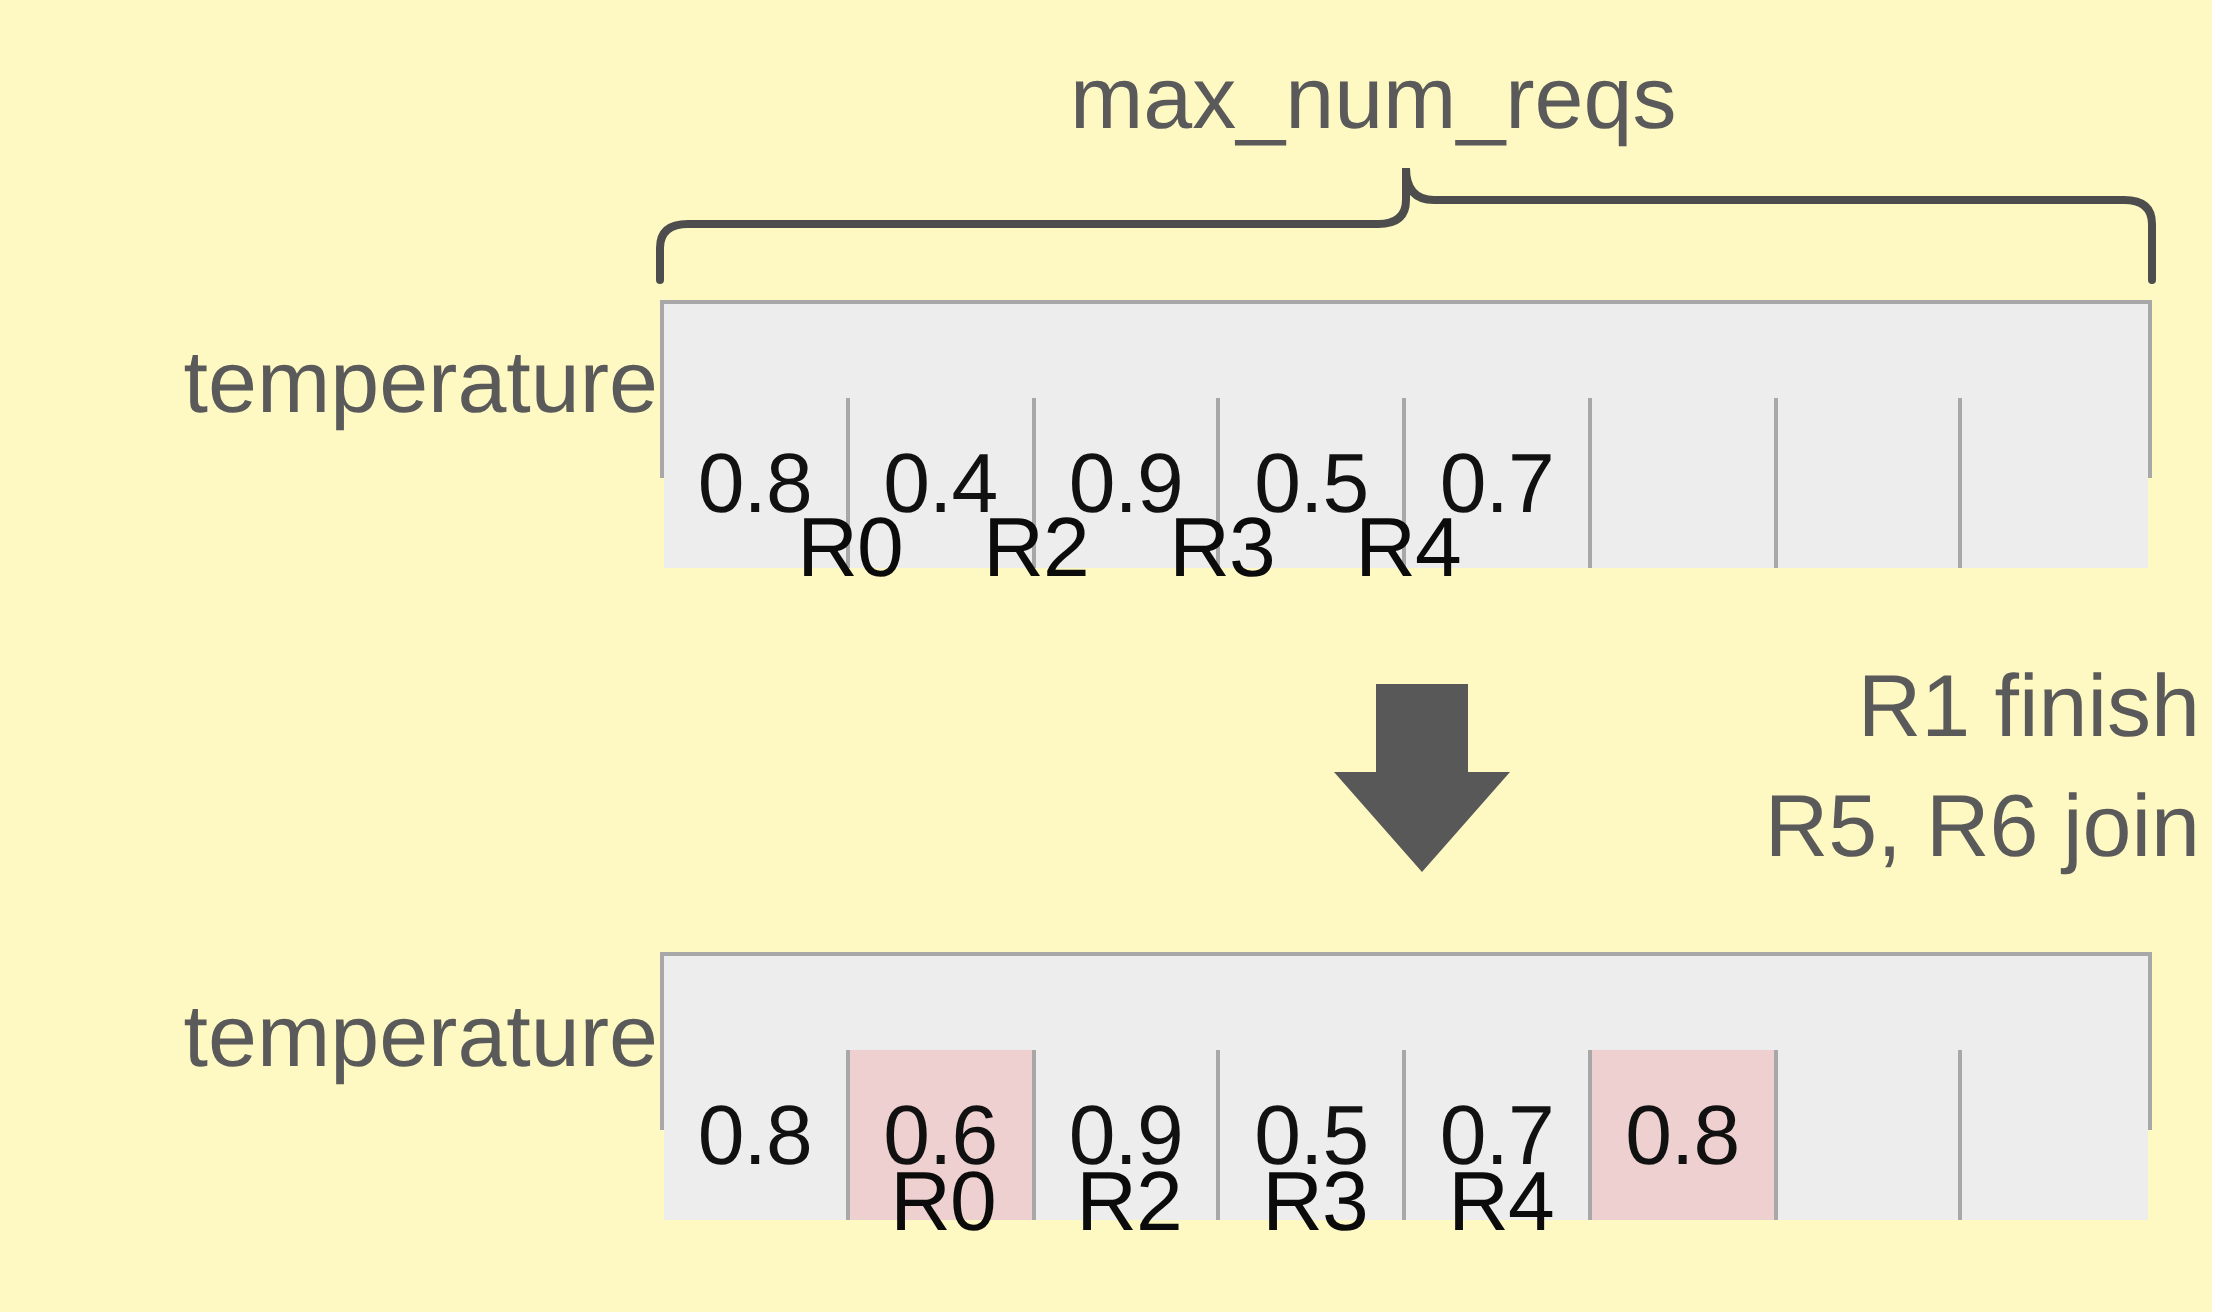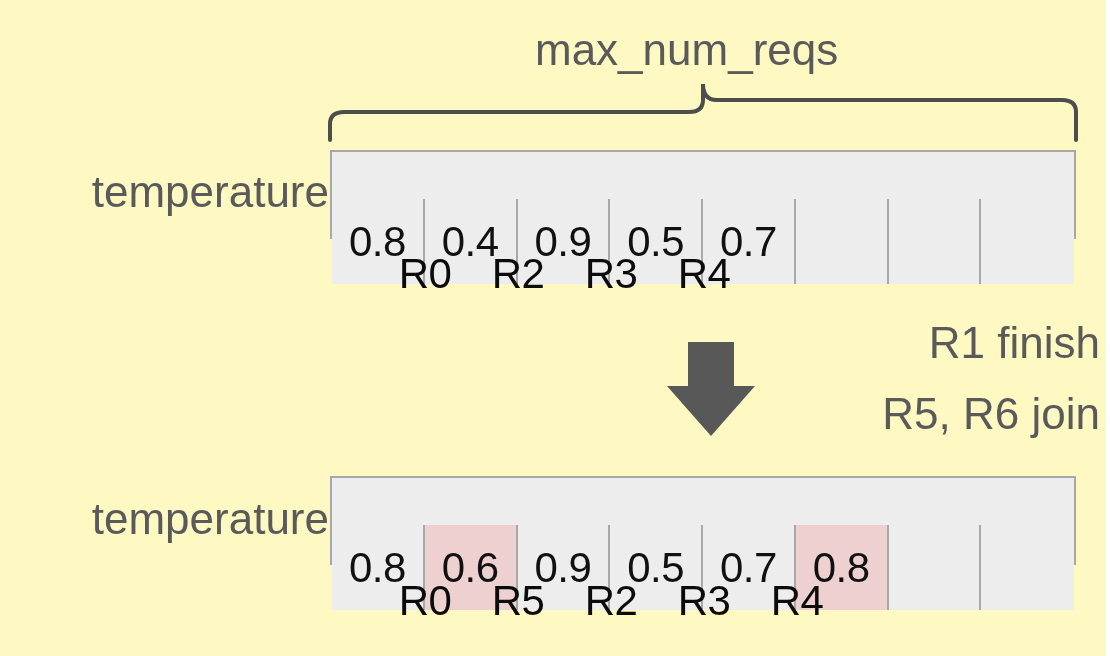--- a/index.html
+++ b/index.html
@@ -142,39 +142,38 @@
       <div class="tick blank"></div>
       <div class="tick blank"></div>
     </div>
 
   <div class="arrow">
     <svg width="92" height="98" viewBox="0 0 92 98" xmlns="http://www.w3.org/2000/svg">
       <path d="M23 2 L69 2 L69 46 L90 46 L46 96 L2 46 L23 46 Z" fill="#585858"></path>
     </svg>
   </div>
 
-  <div class="note-line" style="left:770px; top:321px; width:330px;">R1 finish</div>
+  <div class="note-line" style="left:770px; top:332px; width:330px;">R1 finish</div>
   <div class="note-line" style="left:770px; top:392px; width:330px;">R5, R6 join</div>
 
   <div class="row-label" style="left:0px; top:497px; width:292px;">temperature</div>
 
   <div class="tape" id="tape-1" style="left:330px; top:476px; width:746px; height:89px;">
       <div class="cell">0.8</div>
       <div class="cell hl">0.6</div>
       <div class="cell">0.9</div>
       <div class="cell">0.5</div>
       <div class="cell">0.7</div>
       <div class="cell hl">0.8</div>
       <div class="cell empty"></div>
       <div class="cell empty"></div>
     </div>
 
   <div class="tick-row" id="ticks-1" style="left:332px; top:580px; width:744px;">
       <div class="tick">R0</div>
-      <div class="tick">R5</div>
       <div class="tick">R2</div>
       <div class="tick">R3</div>
       <div class="tick">R4</div>
       <div class="tick blank"></div>
       <div class="tick blank"></div>
     </div>
 
 </div>
 
 </body></html>

